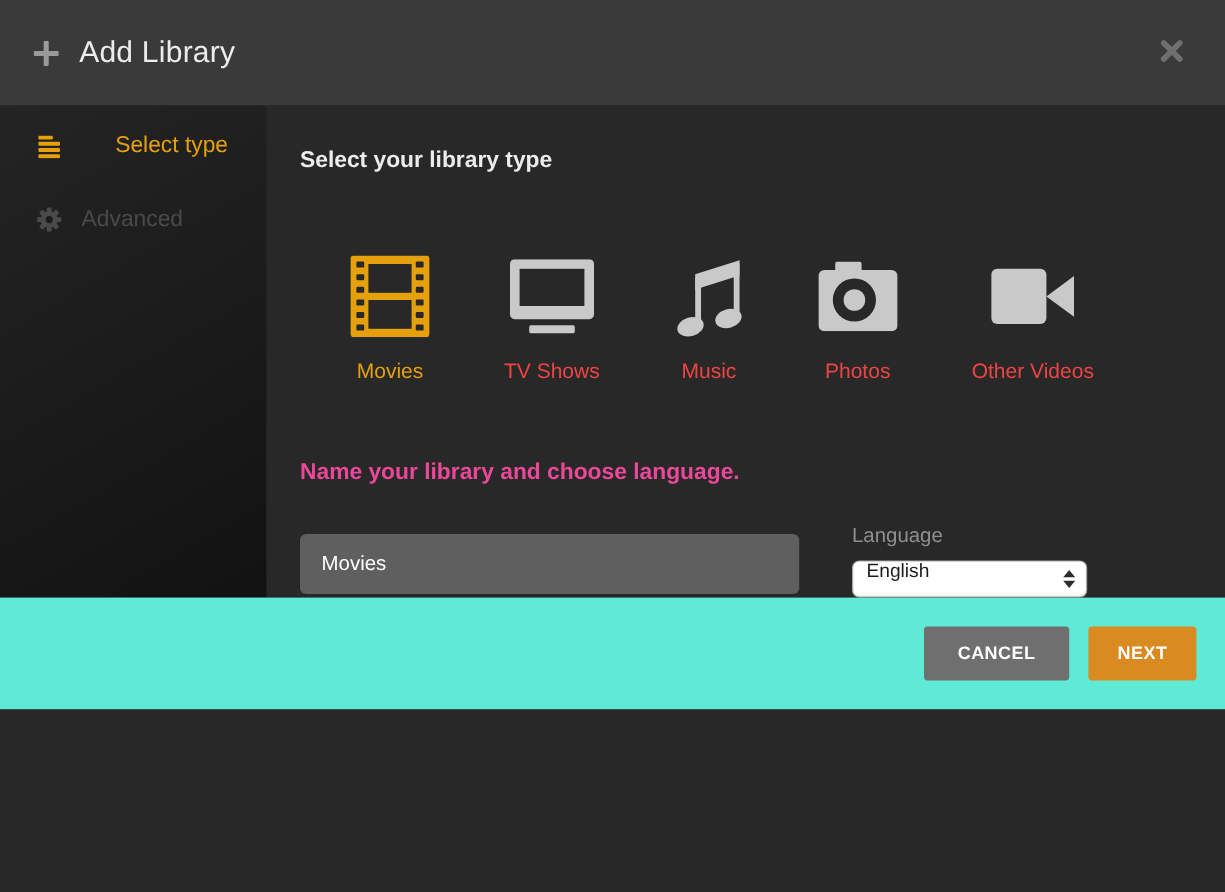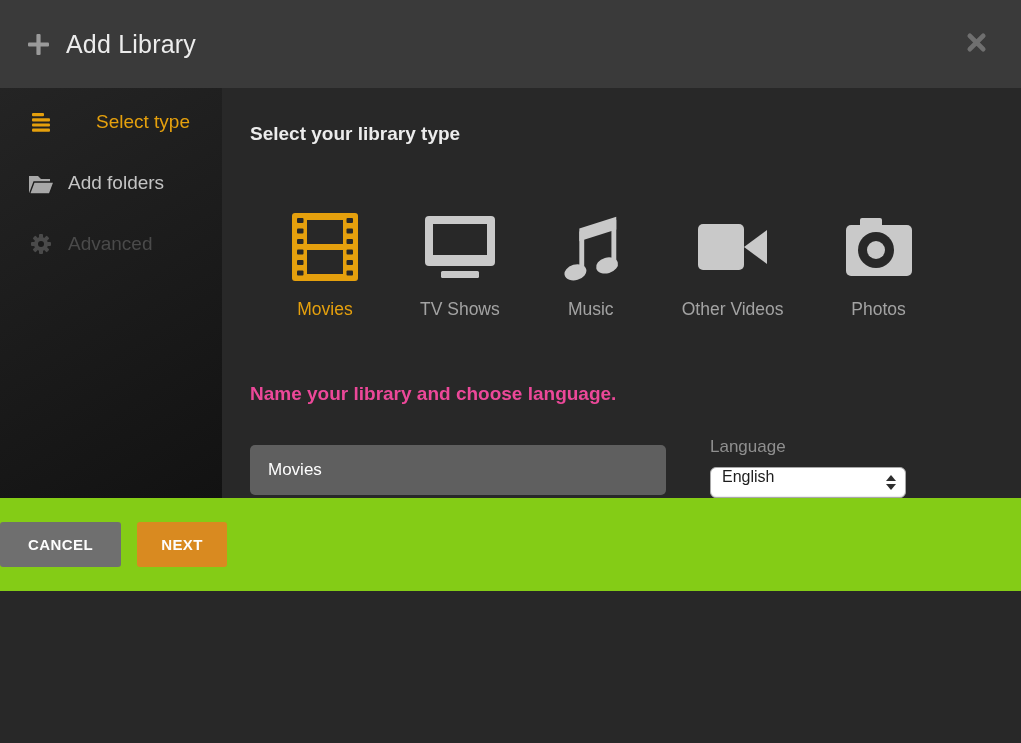--- a/index.html
+++ b/index.html
@@ -46,21 +46,21 @@
   .side-item.active { color:var(--accent);gap:42px; }
   .side-item.disabled { color:#4a4a4a; cursor:default; }
 
   .main { flex:1; padding-left:28px; }
   .section-heading { margin-top:33px; font-size:19px; line-height:26px; font-weight:700; color:#ececec; }
 
   
   .types-row { display:flex; gap:62px; margin-top:66px; padding-left:42px; }
   .type-item { display:flex; flex-direction:column; align-items:center; cursor:pointer; }
   .type-icon { height:68px; display:flex; align-items:center; color:#c9c9c9; }
-  .type-label { margin-top:16px; font-size:17.5px; line-height:24px; color:#a3a3a3; }
+  .type-label { margin-top:16px; font-size:17.5px; line-height:24px; color:#ef4444; }
   .type-item.selected .type-icon { color:var(--accent); }
   .type-item.selected .type-label { color:var(--accent); }
 
   
   .name-heading { margin-top:60px; font-size:19px; line-height:26px; font-weight:700; color:#ec4899; }
   .fields-row { display:flex; margin-top:28px; }
   .field-label { font-size:17px; line-height:23px; color:#8f8f8f; }
   .name-col { width:416px; }
   .name-input {
     margin-top:10px; width:416px; height:50px; border:none; border-radius:5px;
@@ -78,23 +78,23 @@
   .select .arrows {
     position:absolute; right:9px; top:0; bottom:0;
     display:flex; flex-direction:column; justify-content:center; gap:3px;
   }
   .select .arrows i { display:block; width:0; height:0; border-left:5px solid transparent; border-right:5px solid transparent; }
   .select .arrows i.up { border-bottom:6px solid #2e2e2e; }
   .select .arrows i.dn { border-top:6px solid #2e2e2e; }
 
   
   .ftr {
-    height:93px; flex:0 0 93px; background:#84cc16;
-    display:flex; align-items:center; 
-    gap:16px; padding-right:34px;
+    height:93px; flex:0 0 93px; background:#5eead4;
+    display:flex; align-items:center; justify-content:flex-end;
+    gap:16px; padding-right:24px;
   }
   .btn {
     height:45px; border:none; border-radius:3px; color:#fdfdfd;
     font-family:"Liberation Sans","DejaVu Sans",sans-serif;
     font-size:15px; font-weight:700; letter-spacing:.4px; cursor:pointer;
   }
   .btn-cancel { background:var(--btn-cancel); width:121px; }
   .btn-next { background:var(--btn-next); width:90px; }
 </style>
 </head>
@@ -130,31 +130,20 @@
               <g fill="currentColor">
                 <rect x="0" y="0" width="12" height="3.2" rx="1"></rect>
                 <rect x="0" y="5.2" width="18" height="3.2" rx="1"></rect>
                 <rect x="0" y="10.4" width="18" height="3.2" rx="1"></rect>
                 <rect x="0" y="15.6" width="18" height="3.2" rx="1"></rect>
               </g>
             </svg>
         </span>
         <span>Select type</span>
       </div>
-      <div class="side-item">
-        <span class="sicon">
-          <svg width="26" height="21" viewBox="0 0 26 21">
-              <g fill="#a8a8a8">
-                <path d="M1 3 h9 l3 3 h9 v14 h-21 z"></path>
-                <polygon points="6,9 26,9 21.5,21 1.5,21" stroke="#1d1d1d" stroke-width="1.4"></polygon>
-              </g>
-            </svg>
-        </span>
-        <span>Add folders</span>
-      </div>
       <div class="side-item disabled">
         <span class="sicon">
           <svg width="22" height="22" viewBox="0 0 22 22">
               <g fill="currentColor" transform="translate(11,11)">
                 <rect x="-2" y="-10" width="4" height="20" rx="1"></rect>
                 <rect x="-2" y="-10" width="4" height="20" rx="1" transform="rotate(45)"></rect>
                 <rect x="-2" y="-10" width="4" height="20" rx="1" transform="rotate(90)"></rect>
                 <rect x="-2" y="-10" width="4" height="20" rx="1" transform="rotate(135)"></rect>
                 <circle r="7"></circle>
                 <circle r="3" fill="#1b1b1b"></circle>
@@ -216,42 +205,42 @@
                   <ellipse cx="13" cy="62" rx="11.5" ry="8" transform="rotate(-16 13 62)"></ellipse>
                   <ellipse cx="45.5" cy="55" rx="11.5" ry="8" transform="rotate(-16 45.5 55)"></ellipse>
                 </g>
               </svg>
           </span>
           <span class="type-label">Music</span>
         </div>
 
         <div class="type-item">
           <span class="type-icon">
+            <svg width="66" height="58" viewBox="0 0 66 58">
+                <g fill="currentColor">
+                  <rect x="14" y="0" width="22" height="12" rx="2"></rect>
+                  <rect x="0" y="7" width="66" height="51" rx="5"></rect>
+                </g>
+                <circle cx="30" cy="32" r="18" fill="#282828"></circle>
+                <circle cx="30" cy="32" r="9" fill="currentColor"></circle>
+              </svg>
+          </span>
+          <span class="type-label">Photos</span>
+        </div>
+
+        <div class="type-item">
+          <span class="type-icon">
             <svg width="70" height="48" viewBox="0 0 70 48">
                 <g fill="currentColor">
                   <rect x="0" y="1" width="46" height="46" rx="5"></rect>
                   <polygon points="46,24 69,7 69,41"></polygon>
                 </g>
               </svg>
           </span>
           <span class="type-label">Other Videos</span>
-        </div>
-
-        <div class="type-item">
-          <span class="type-icon">
-            <svg width="66" height="58" viewBox="0 0 66 58">
-                <g fill="currentColor">
-                  <rect x="14" y="0" width="22" height="12" rx="2"></rect>
-                  <rect x="0" y="7" width="66" height="51" rx="5"></rect>
-                </g>
-                <circle cx="30" cy="32" r="18" fill="#282828"></circle>
-                <circle cx="30" cy="32" r="9" fill="currentColor"></circle>
-              </svg>
-          </span>
-          <span class="type-label">Photos</span>
         </div>
 
       </div>
 
       <h2 class="name-heading">Name your library and choose language.</h2>
 
       <div class="fields-row">
         <div class="name-col">
           <input class="name-input" type="text" value="Movies" style="">
         </div>

